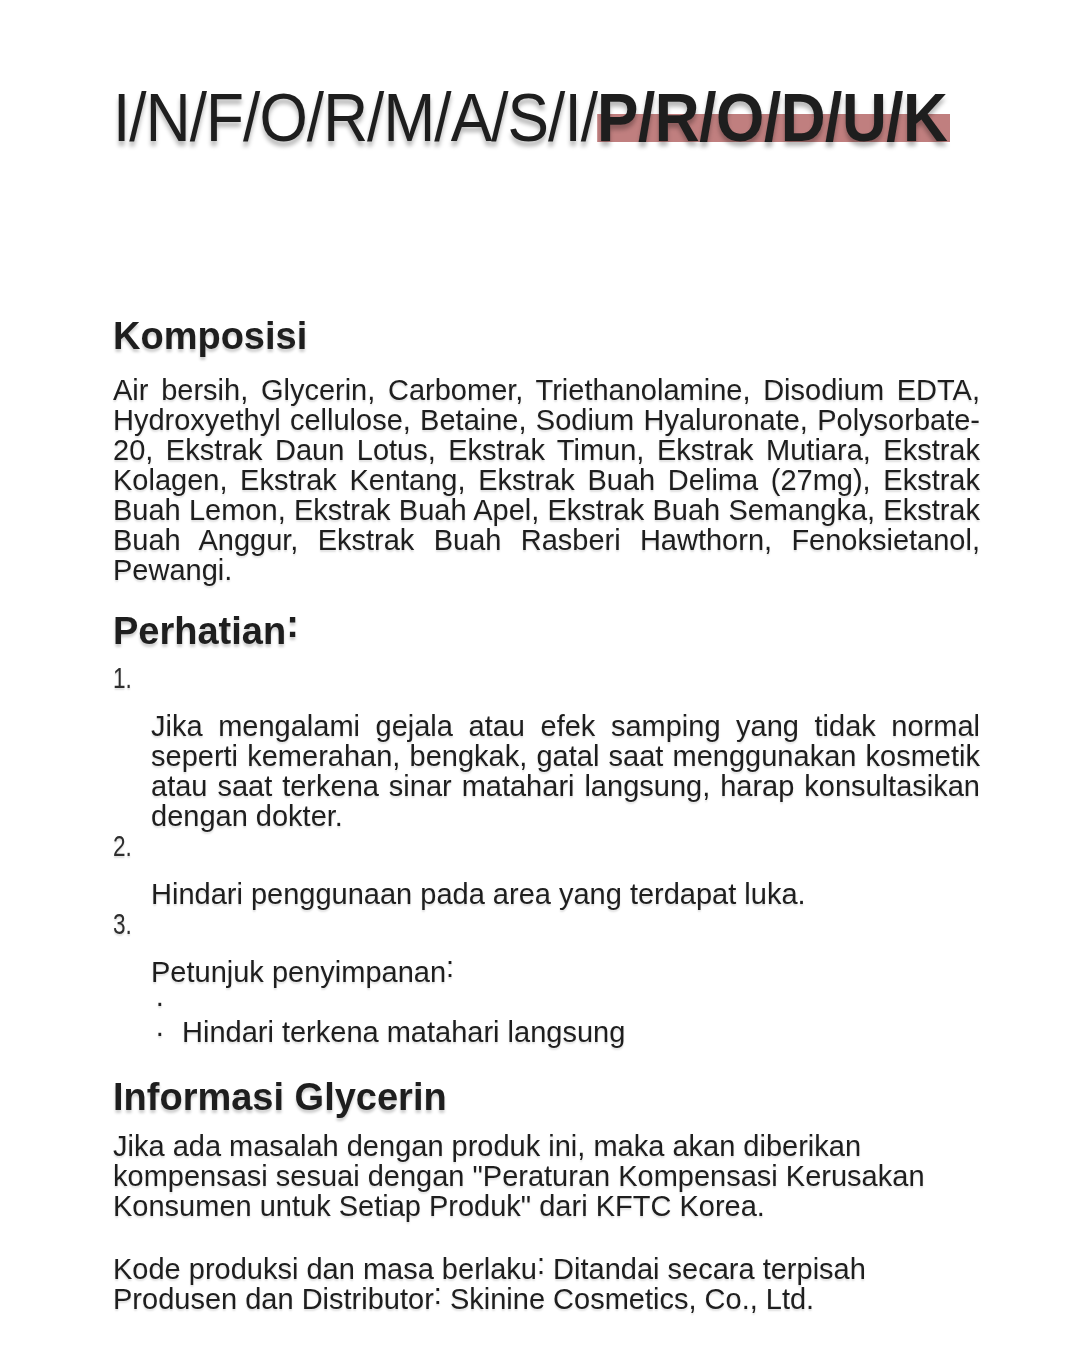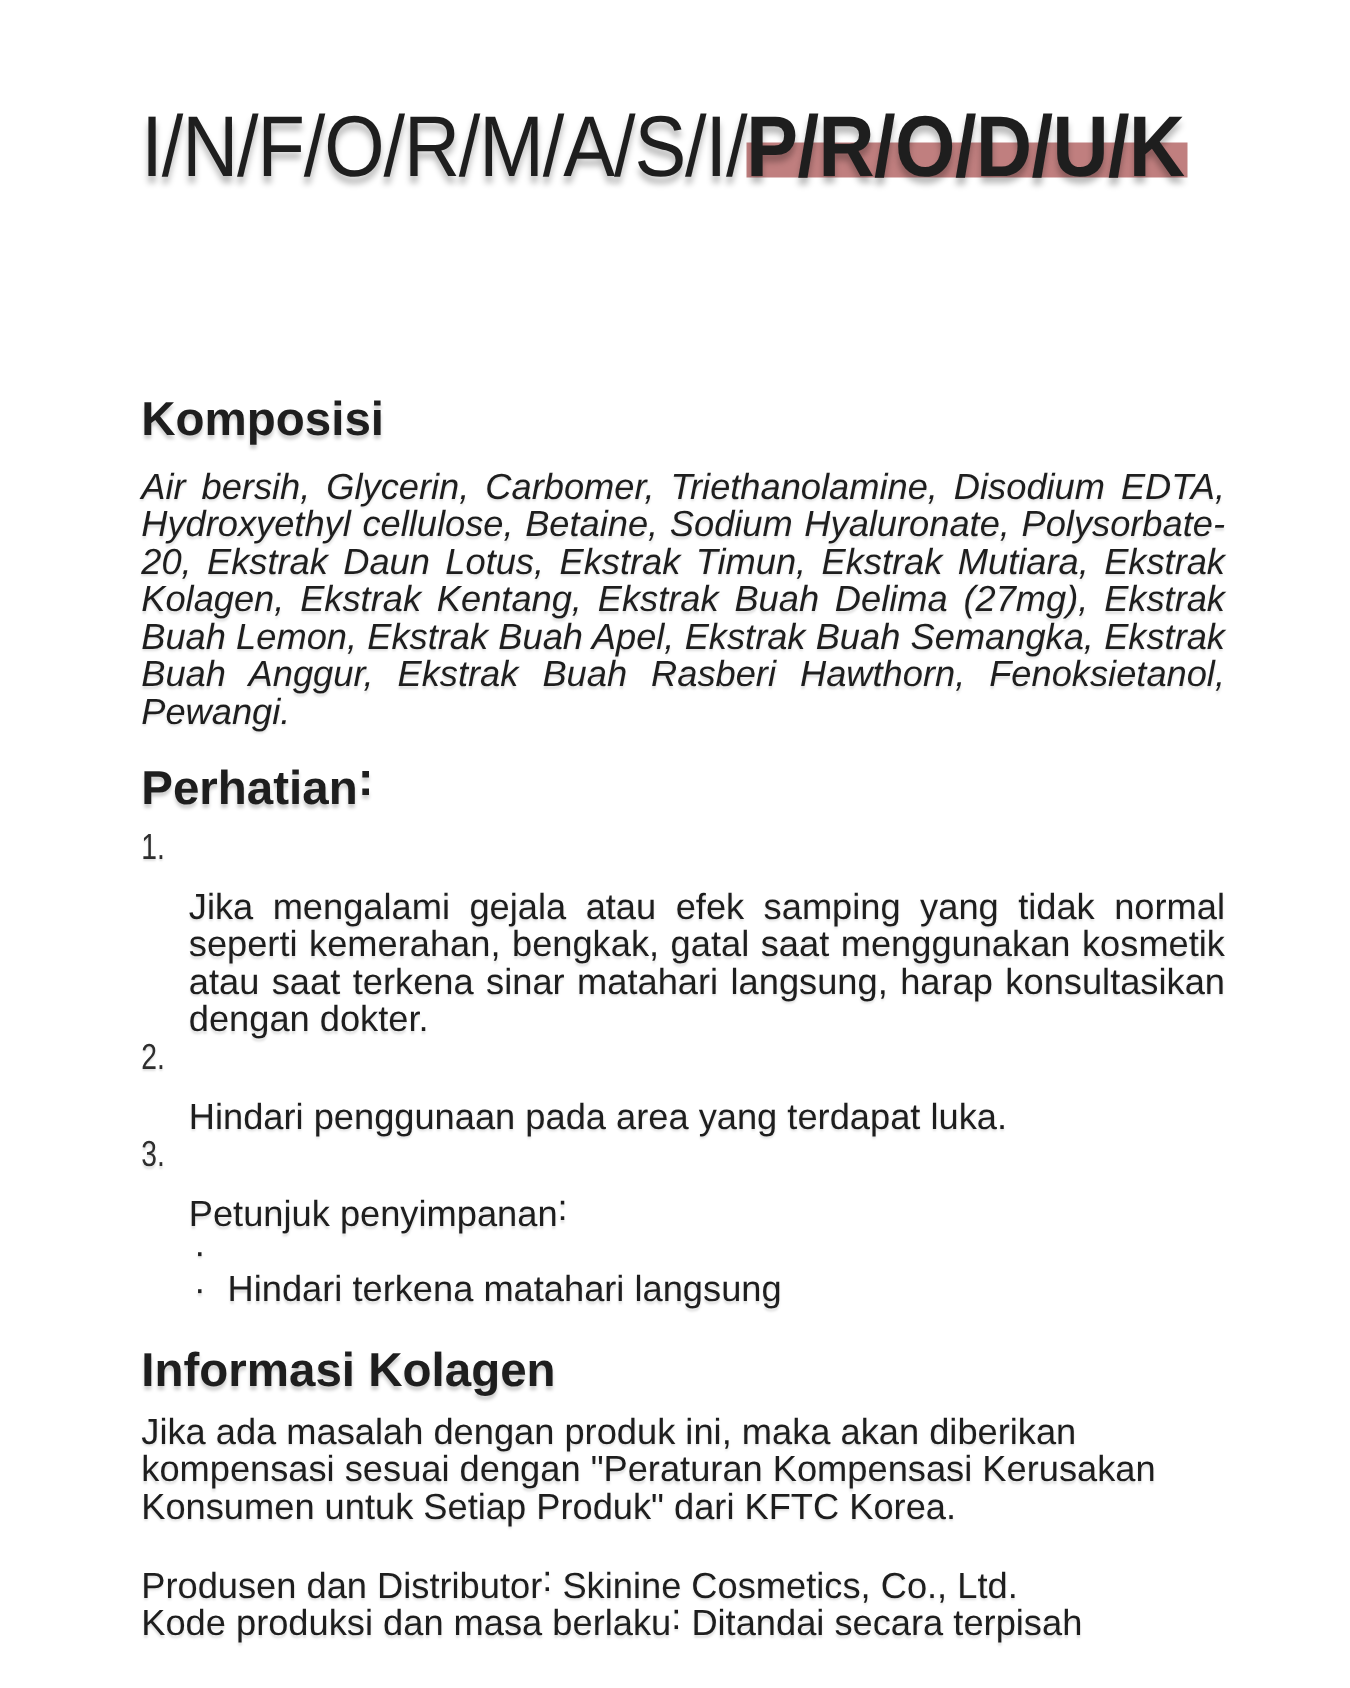--- a/index.html
+++ b/index.html
@@ -41,21 +41,21 @@
   .h-komposisi  { margin-top:158px; }
   .h-perhatian  { margin-top:20px; }
   .h-informasi  { margin-top:24px; }
 
   
   .body-text {
     font-size:29px; line-height:30px; margin:0;
     text-shadow:0 2px 2px rgba(0,0,0,0.13);
   }
   .just { text-align:justify; }
-  .p-komposisi { margin-top:13px;font-style:italic; }
+  .p-komposisi { margin-top:13px; }
 
   
   .numlist { margin-top:6px; }
   .numitem { display:flex; }
   .marker {
     flex:0 0 38px; display:inline-block;
     transform:scaleX(0.78); transform-origin:left center;
     color:#2e2e2e; font-weight:400;
   }
   .itext { flex:1;margin-top:48px; }
@@ -109,21 +109,21 @@
         </div>
         <div class="subitem">
           <span class="body-text dot">·</span>
           <span class="body-text">Hindari terkena matahari langsung</span>
         </div>
       </div>
     </div>
   </section>
 
   <section>
-    <h2 class="h-informasi">Informasi Kolagen</h2>
+    <h2 class="h-informasi">Informasi Glycerin</h2>
     <p class="body-text p-info1">Jika ada masalah dengan produk ini, maka akan diberikan kompensasi sesuai dengan "Peraturan Kompensasi Kerusakan Konsumen untuk Setiap Produk" dari KFTC Korea.</p>
     <div class="p-info2">
+      <div class="body-text">Kode produksi dan masa berlaku<span class="rc">:</span> Ditandai secara terpisah</div>
       <div class="body-text">Produsen dan Distributor<span class="rc">:</span> Skinine Cosmetics, Co., Ltd.</div>
-      <div class="body-text">Kode produksi dan masa berlaku<span class="rc">:</span> Ditandai secara terpisah</div>
     </div>
   </section>
 
 </div>
 
 </body></html>

